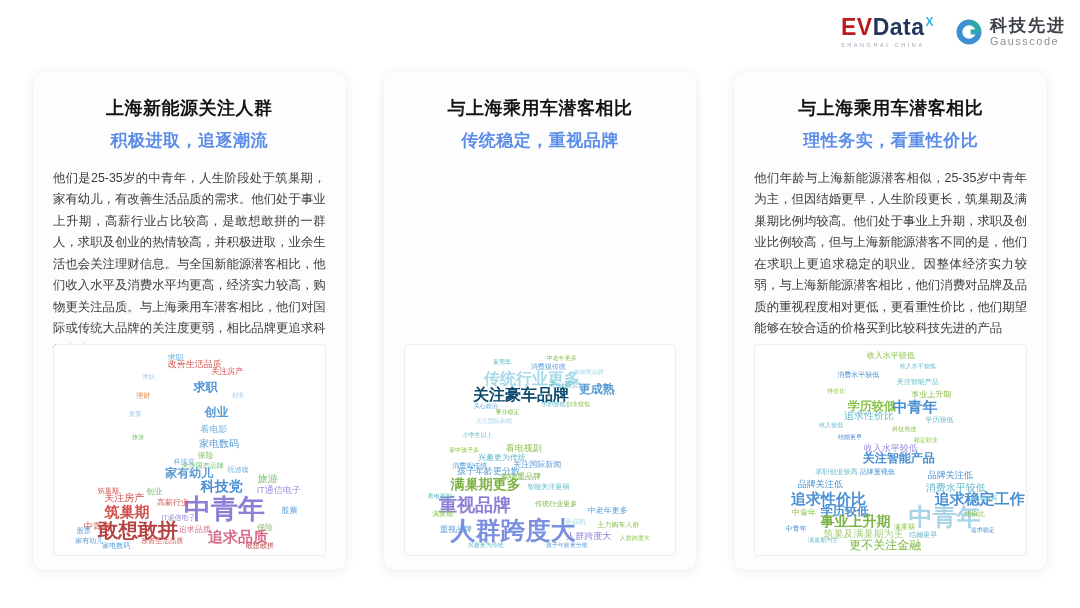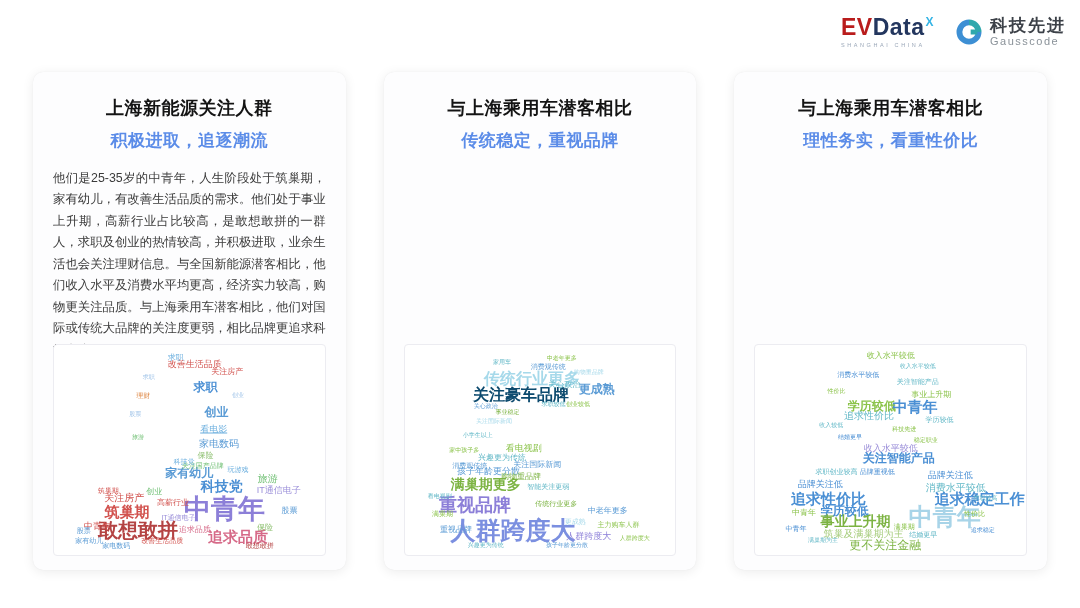--- a/index.html
+++ b/index.html
@@ -72,21 +72,21 @@
           <span class="cw" style="left: 31%; top: 88%; font-size: 20px; color: rgb(180, 67, 67); font-weight: 700;">敢想敢拼</span>
           <span class="cw" style="left: 27%; top: 79%; font-size: 15px; color: rgb(210, 82, 78); font-weight: 700;">筑巢期</span>
           <span class="cw" style="left: 68%; top: 91%; font-size: 15px; color: rgb(214, 106, 136); font-weight: 700;">追求品质</span>
           <span class="cw" style="left: 62%; top: 67%; font-size: 14px; color: rgb(74, 143, 212); font-weight: 700;">科技党</span>
           <span class="cw" style="left: 50%; top: 61%; font-size: 12px; color: rgb(90, 155, 213); font-weight: 700;">家有幼儿</span>
           <span class="cw" style="left: 56%; top: 20%; font-size: 12px; color: rgb(74, 143, 212); font-weight: 700;">求职</span>
           <span class="cw" style="left: 60%; top: 32%; font-size: 12px; color: rgb(90, 155, 213); font-weight: 700;">创业</span>
           <span class="cw" style="left: 26%; top: 73%; font-size: 10px; color: rgb(210, 82, 78); font-weight: 400;">关注房产</span>
           <span class="cw" style="left: 52%; top: 9%; font-size: 9px; color: rgb(210, 82, 78); font-weight: 400;">改善生活品质</span>
           <span class="cw" style="left: 61%; top: 47%; font-size: 10px; color: rgb(90, 155, 213); font-weight: 400;">家电数码</span>
-          <span class="cw" style="left: 59%; top: 40%; font-size: 9px; color: rgb(106, 174, 222); font-weight: 400; text-decoration: underline;">看电影</span>
+          <span class="cw" style="left: 59%; top: 40%; font-size: 9px; color: rgb(106, 174, 222); font-weight: 400;">看电影</span>
           <span class="cw" style="left: 56%; top: 53%; font-size: 8px; color: rgb(139, 191, 110); font-weight: 400;">保险</span>
           <span class="cw" style="left: 79%; top: 64%; font-size: 10px; color: rgb(111, 191, 115); font-weight: 400;">旅游</span>
           <span class="cw" style="left: 83%; top: 69%; font-size: 9px; color: rgb(155, 143, 217); font-weight: 400;">IT通信电子</span>
           <span class="cw" style="left: 87%; top: 79%; font-size: 8px; color: rgb(90, 155, 213); font-weight: 400;">股票</span>
           <span class="cw" style="left: 16%; top: 86%; font-size: 9px; color: rgb(210, 82, 78); font-weight: 400;">中青年</span>
           <span class="cw" style="left: 13%; top: 93%; font-size: 7px; color: rgb(90, 155, 213); font-weight: 400;">家有幼儿</span>
           <span class="cw" style="left: 44%; top: 75%; font-size: 8px; color: rgb(210, 82, 78); font-weight: 400;">高薪行业</span>
           <span class="cw" style="left: 37%; top: 70%; font-size: 8px; color: rgb(111, 191, 115); font-weight: 400;">创业</span>
           <span class="cw" style="left: 55%; top: 57%; font-size: 7px; color: rgb(111, 191, 115); font-weight: 400;">关注国产品牌</span>
           <span class="cw" style="left: 68%; top: 59%; font-size: 7px; color: rgb(106, 174, 222); font-weight: 400;">玩游戏</span>
@@ -148,20 +148,21 @@
           <span class="cw" style="left: 68%; top: 13%; font-size: 6px; color: rgb(166, 217, 234); font-weight: 400;">购物重品牌</span>
           <span class="cw" style="left: 60%; top: 95%; font-size: 6px; color: rgb(90, 155, 213); font-weight: 400;">孩子年龄更分散</span>
           <span class="cw" style="left: 30%; top: 95%; font-size: 6px; color: rgb(98, 184, 199); font-weight: 400;">兴趣更为传统</span>
           <span class="cw" style="left: 85%; top: 92%; font-size: 6px; color: rgb(139, 195, 74); font-weight: 400;">人群跨度大</span>
         </div>
     </div>
 
     <div class="card">
       <div class="card-title">与上海乘用车潜客相比</div>
       <div class="card-subtitle">理性务实，看重性价比</div>
+      <div class="card-body">他们年龄与上海新能源潜客相似，25-35岁中青年为主，但因结婚更早，人生阶段更长，筑巢期及满巢期比例均较高。他们处于事业上升期，求职及创业比例较高，但与上海新能源潜客不同的是，他们在求职上更追求稳定的职业。因整体经济实力较弱，与上海新能源潜客相比，他们消费对品牌及品质的重视程度相对更低，更看重性价比，他们期望能够在较合适的价格买到比较科技先进的产品</div>
       <div class="cloud-box">
           <span class="cw" style="left: 70%; top: 82%; font-size: 24px; color: rgb(168, 212, 232); font-weight: 700;">中青年</span>
           <span class="cw" style="left: 27%; top: 73%; font-size: 15px; color: rgb(74, 143, 212); font-weight: 700;">追求性价比</span>
           <span class="cw" style="left: 33%; top: 79%; font-size: 12px; color: rgb(74, 143, 212); font-weight: 700;">学历较低</span>
           <span class="cw" style="left: 37%; top: 84%; font-size: 14px; color: rgb(124, 179, 66); font-weight: 700;">事业上升期</span>
           <span class="cw" style="left: 40%; top: 90%; font-size: 10px; color: rgb(165, 204, 122); font-weight: 400;">筑巢及满巢期为主</span>
           <span class="cw" style="left: 48%; top: 95%; font-size: 12px; color: rgb(124, 179, 66); font-weight: 400;">更不关注金融</span>
           <span class="cw" style="left: 59%; top: 29%; font-size: 15px; color: rgb(74, 143, 212); font-weight: 700;">中青年</span>
           <span class="cw" style="left: 43%; top: 29%; font-size: 12px; color: rgb(139, 195, 74); font-weight: 700;">学历较低</span>
           <span class="cw" style="left: 42%; top: 34%; font-size: 10px; color: rgb(98, 184, 199); font-weight: 400;">追求性价比</span>

